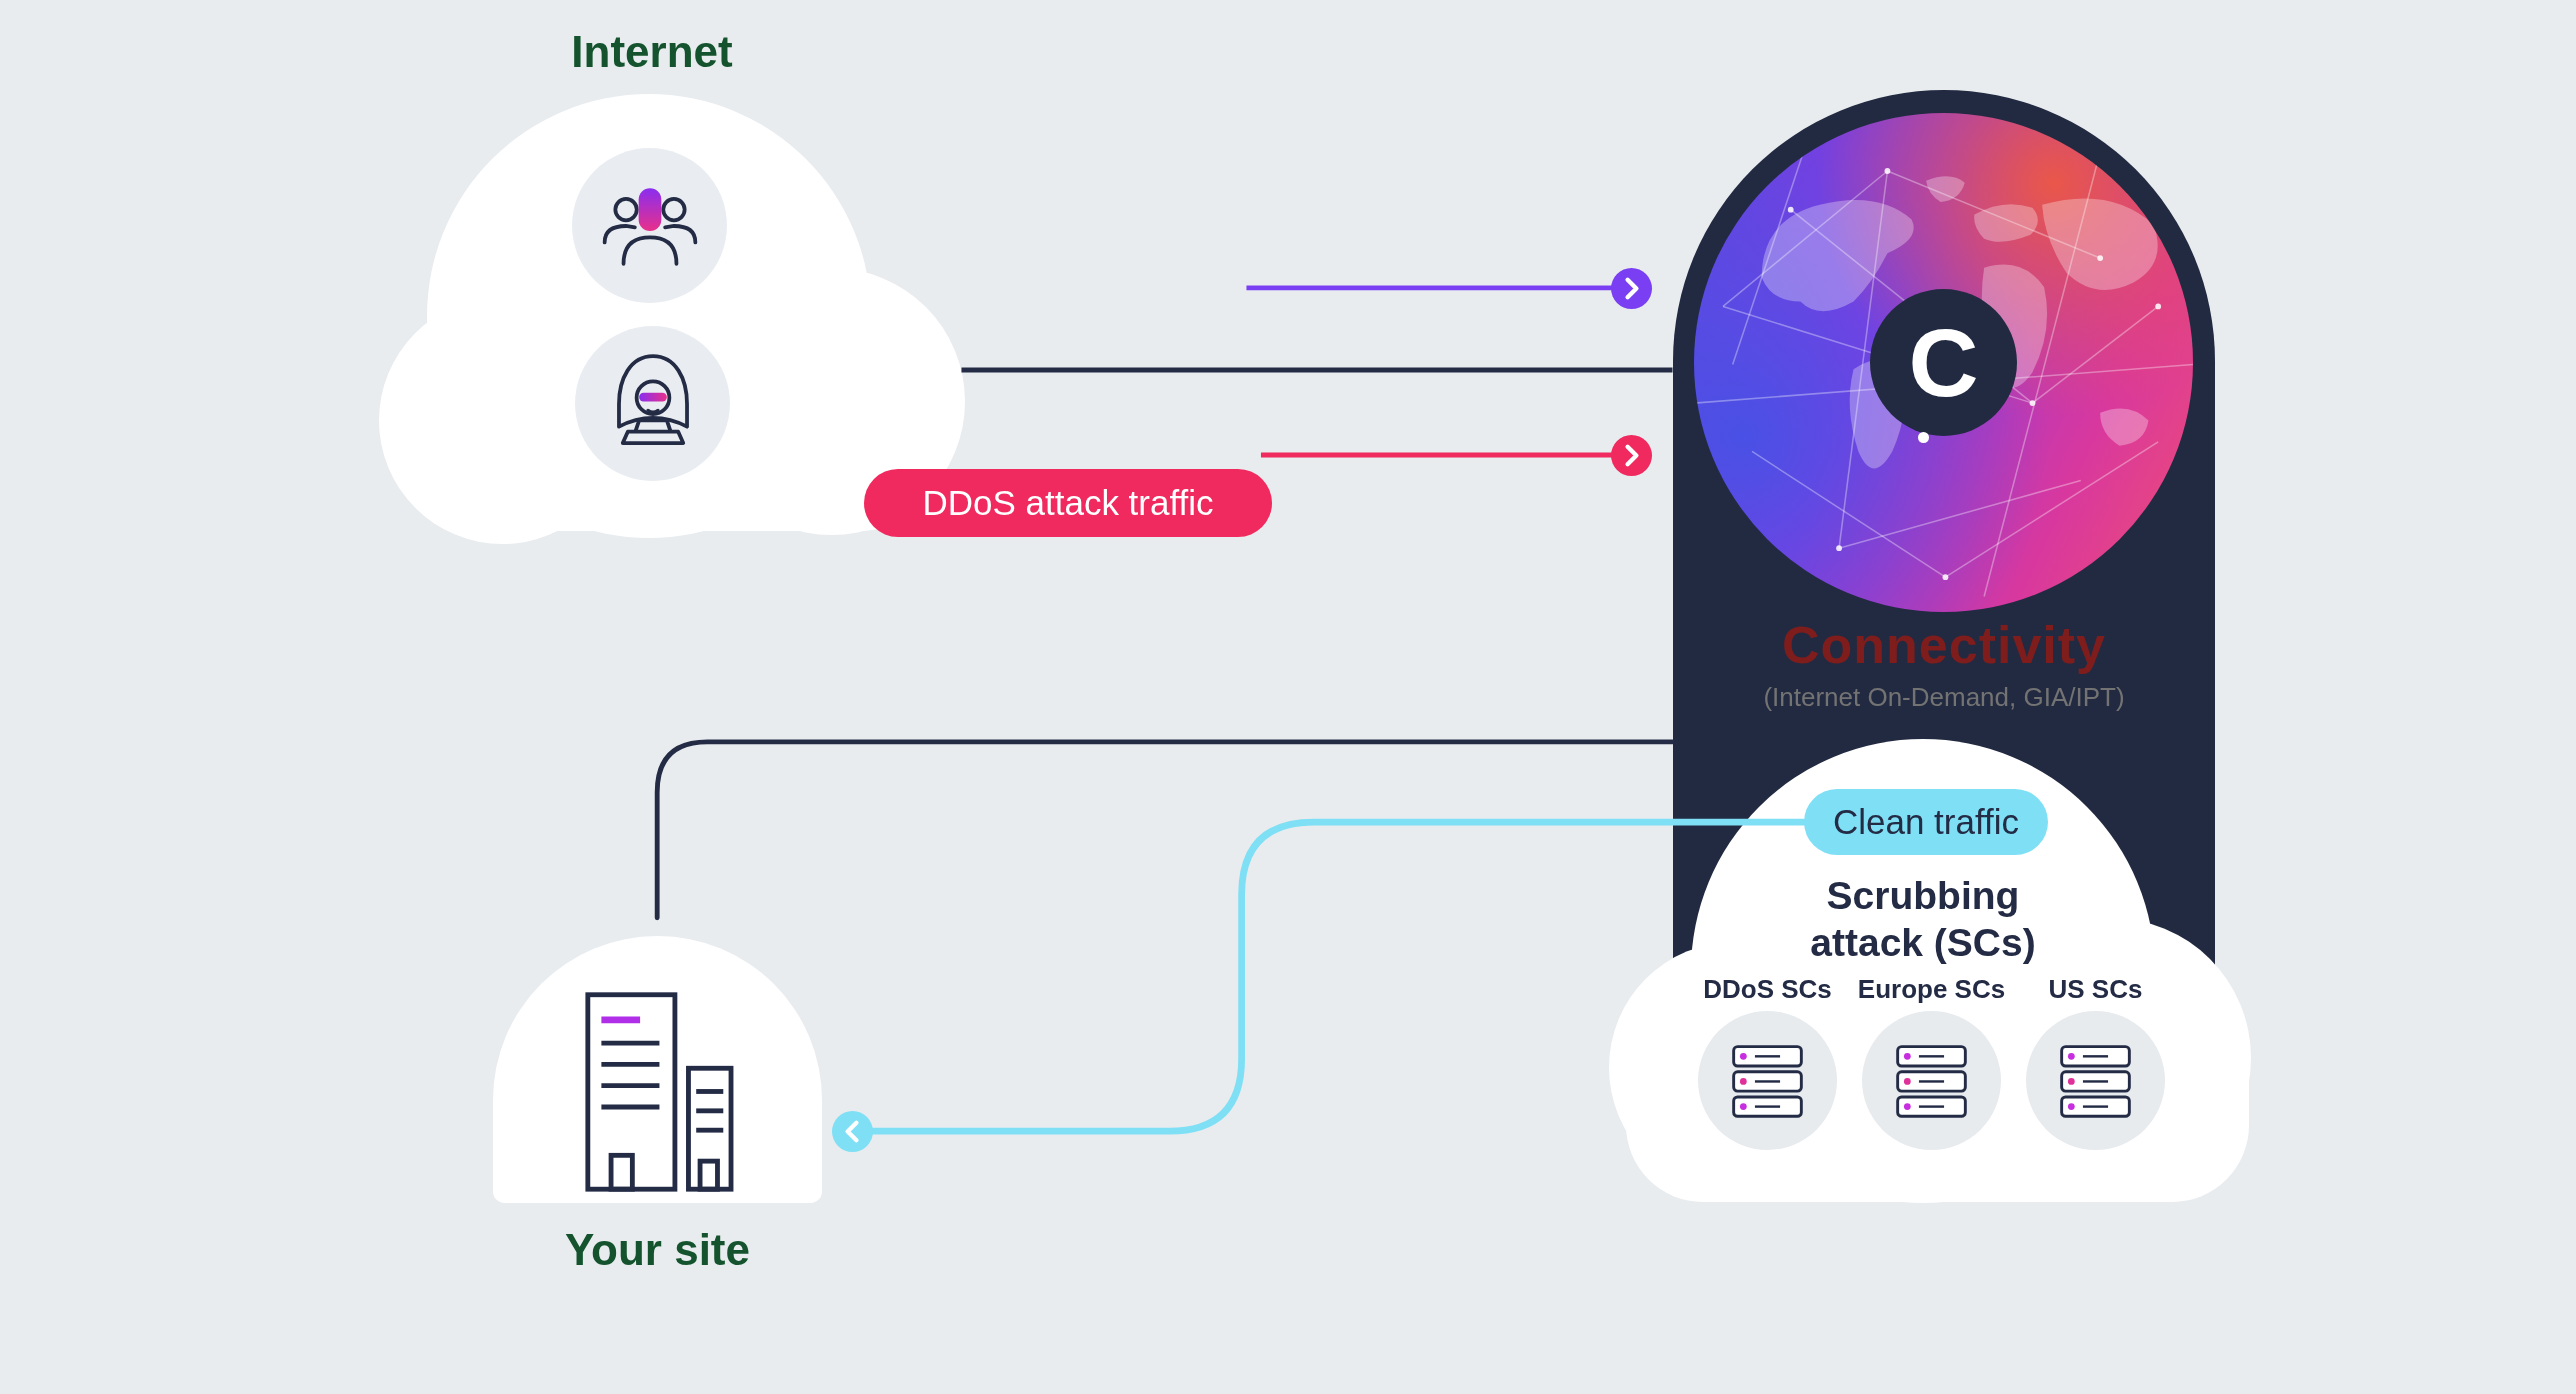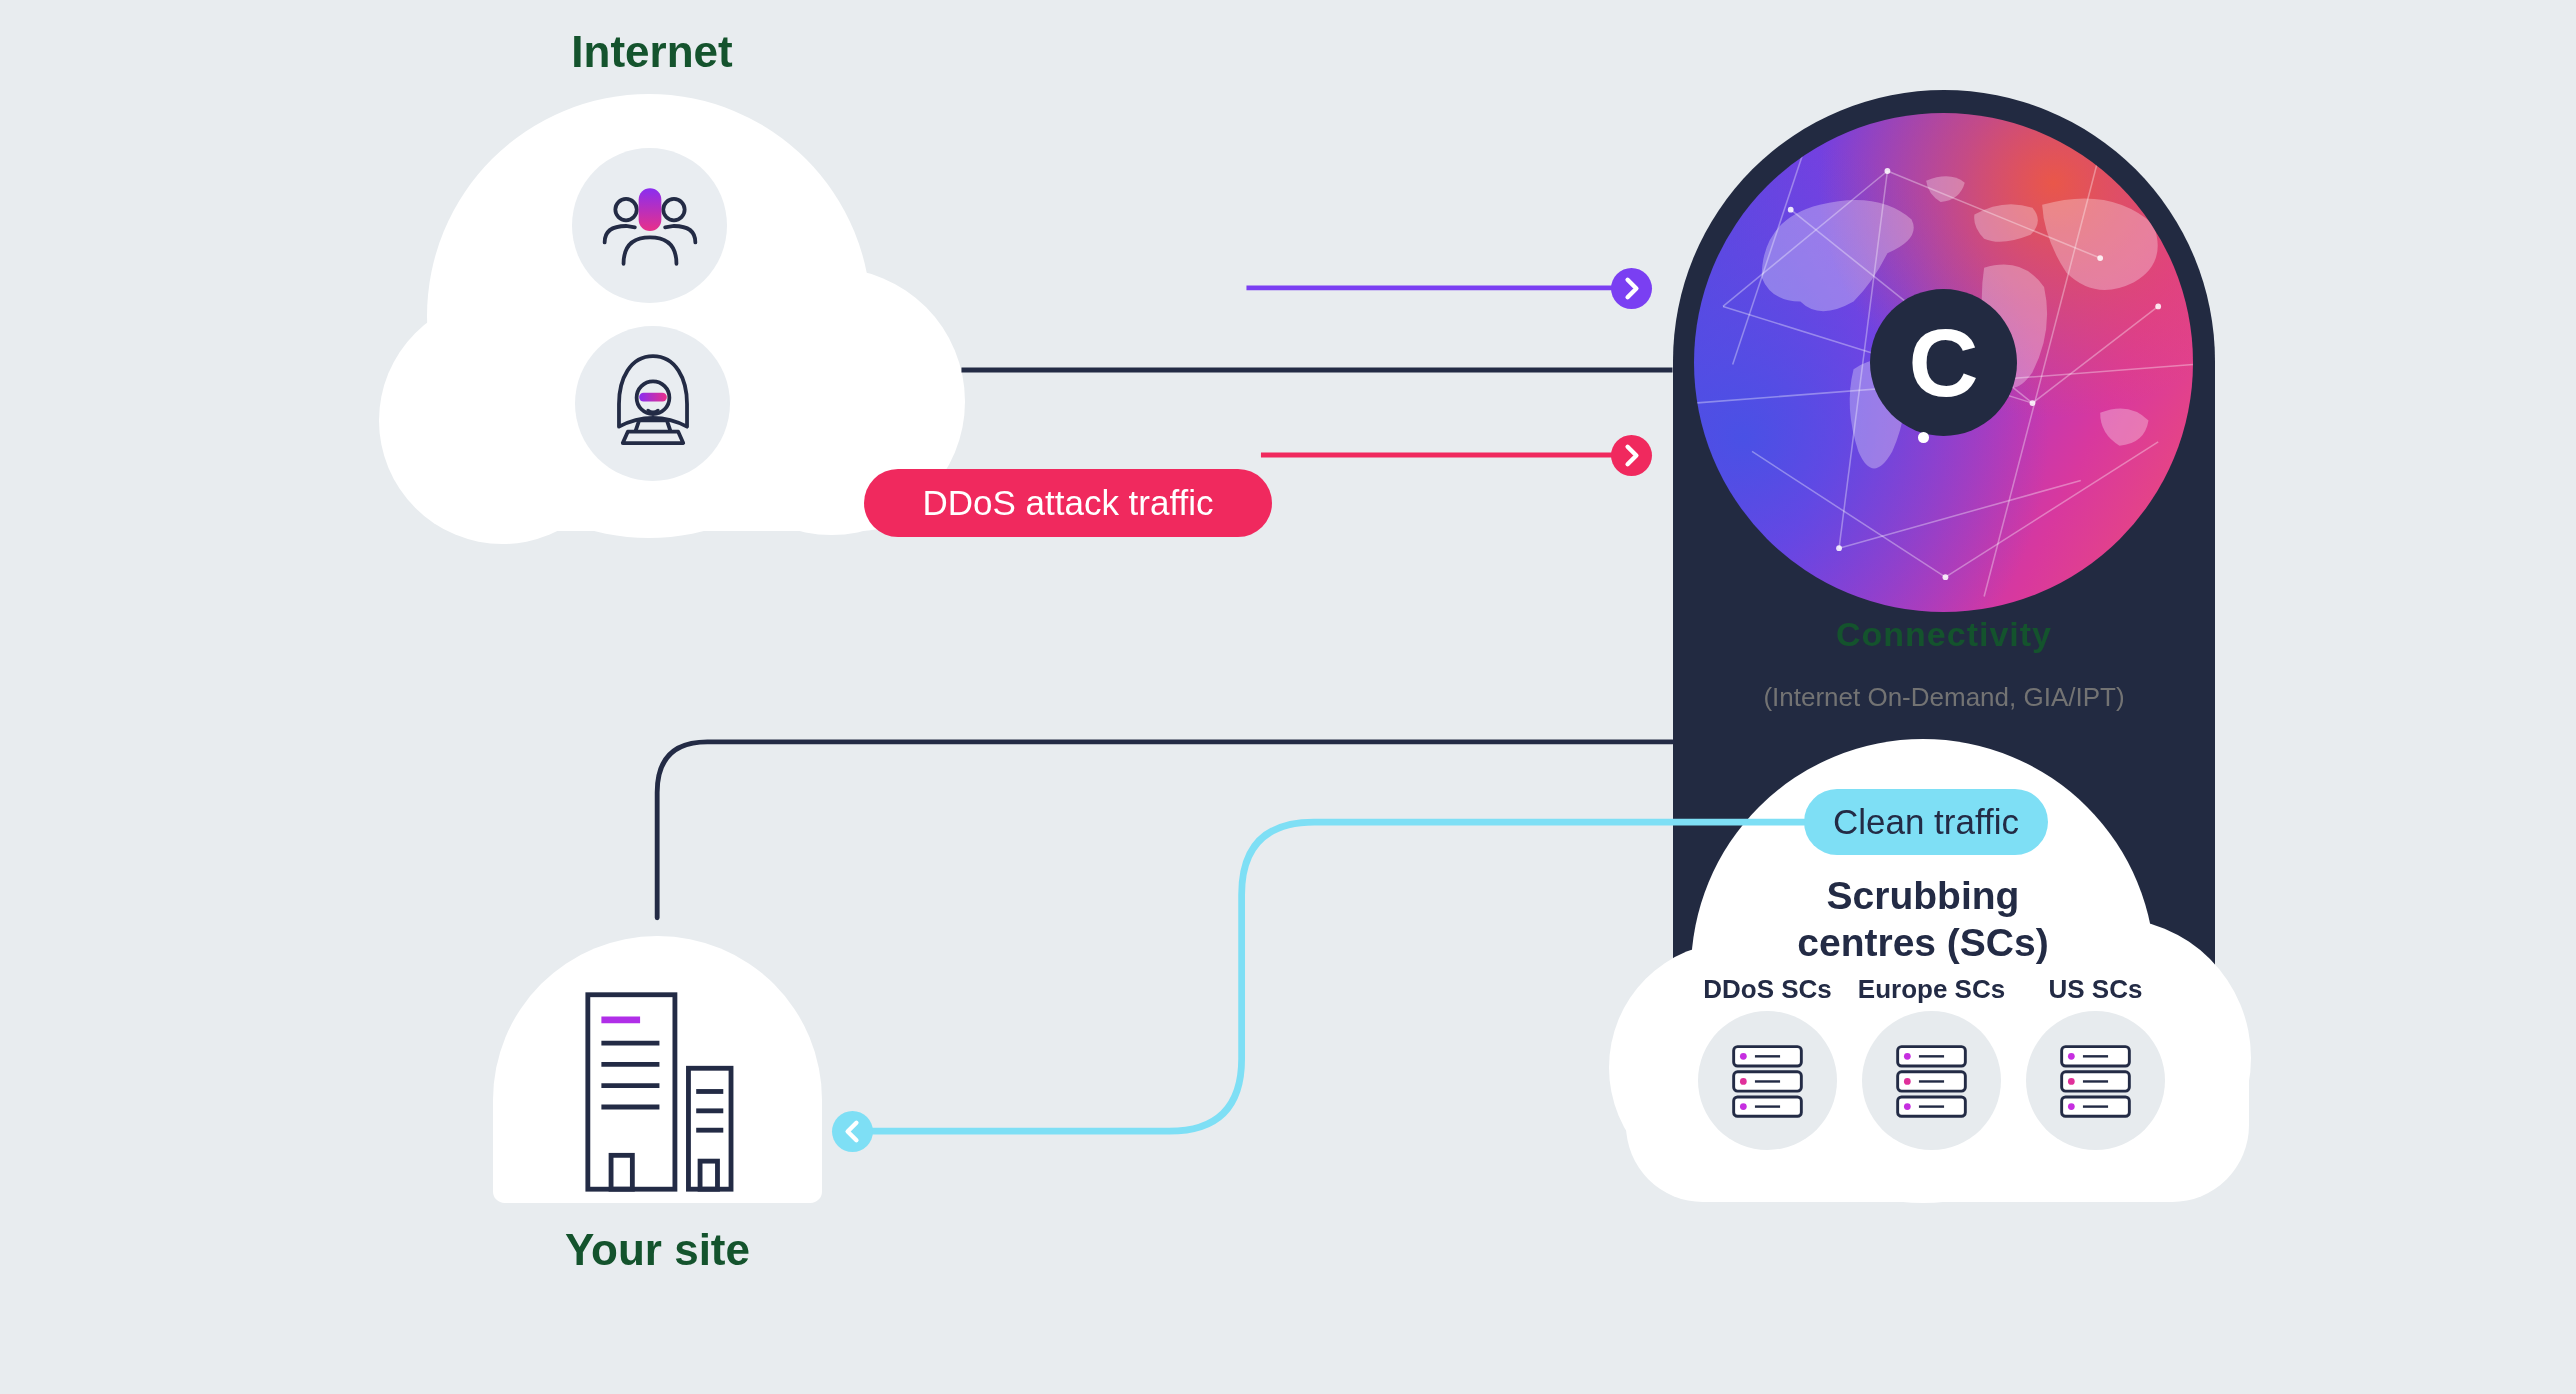--- a/index.html
+++ b/index.html
@@ -35,21 +35,21 @@
          background:
            radial-gradient(circle at 72% 14%, rgba(240,90,60,0.90) 0%, rgba(240,90,60,0) 42%),
            radial-gradient(circle at 10% 65%, rgba(64,84,230,0.85) 0%, rgba(64,84,230,0) 55%),
            linear-gradient(115deg,#5a48e0 0%, #9038e0 40%, #d8389e 75%, #f04e72 100%);}
   .globe svg{position:absolute;left:0;top:0;}
   .c-logo{position:absolute;left:176px;top:176px;width:147px;height:147px;border-radius:50%;
           background:#222a41;display:flex;align-items:center;justify-content:center;
           color:#ffffff;font-size:97px;font-weight:bold;line-height:1;}
   .logo-dot{position:absolute;left:224px;top:319px;width:10.6px;height:10.6px;border-radius:50%;background:#ffffff;}
   .conn-title{position:absolute;left:1673px;top:615px;width:542px;text-align:center;
-              color:#14532d;font-size:34px;font-weight:bold;letter-spacing:1px;}
+              color:#7f1d1d;font-size:52px;font-weight:bold;letter-spacing:1px;}
   .conn-sub{position:absolute;left:1673px;top:682px;width:542px;text-align:center;
             color:#737373;font-size:26px;font-weight:normal;}
 
   
   .scrub-title{position:absolute;left:1701px;top:873px;width:444px;text-align:center;
                font-size:39px;font-weight:bold;line-height:1.2;color:#232b45;}
   .sc-label{position:absolute;top:974px;width:213px;text-align:center;font-size:26px;font-weight:bold;color:#232b45;}
   .sc-circle{position:absolute;top:1011px;width:139px;height:139px;border-radius:50%;background:#e7ebee;
              display:flex;align-items:center;justify-content:center;}
 
@@ -123,21 +123,21 @@
 
   <div>
     <div class="cloud-part round" style="left:1691px;top:739px;width:464px;height:464px;"></div>
     <div class="cloud-part round" style="left:1609px;top:942px;width:251px;height:251px;"></div>
     <div class="cloud-part round" style="left:1971px;top:918px;width:280px;height:280px;"></div>
     <div class="cloud-part" style="left:1626px;top:1005px;width:623px;height:197px;border-radius:77px;"></div>
   </div>
 
   <div class="scrub-title">
     <span>Scrubbing</span><br>
-    <span>centres (SCs)</span>
+    <span>attack (SCs)</span>
   </div>
 
   <div class="sc-label" style="left:1661px;">DDoS SCs</div>
   <div class="sc-label" style="left:1825px;">Europe SCs</div>
   <div class="sc-label" style="left:1989px;">US SCs</div>
 
   <div class="sc-circle" style="left:1698px;">
     <svg width="87" height="87" viewBox="0 0 90 90">
       <g stroke="#232b45" stroke-width="3" fill="#ffffff">
         <rect x="10" y="10" width="70" height="20" rx="4"></rect>

